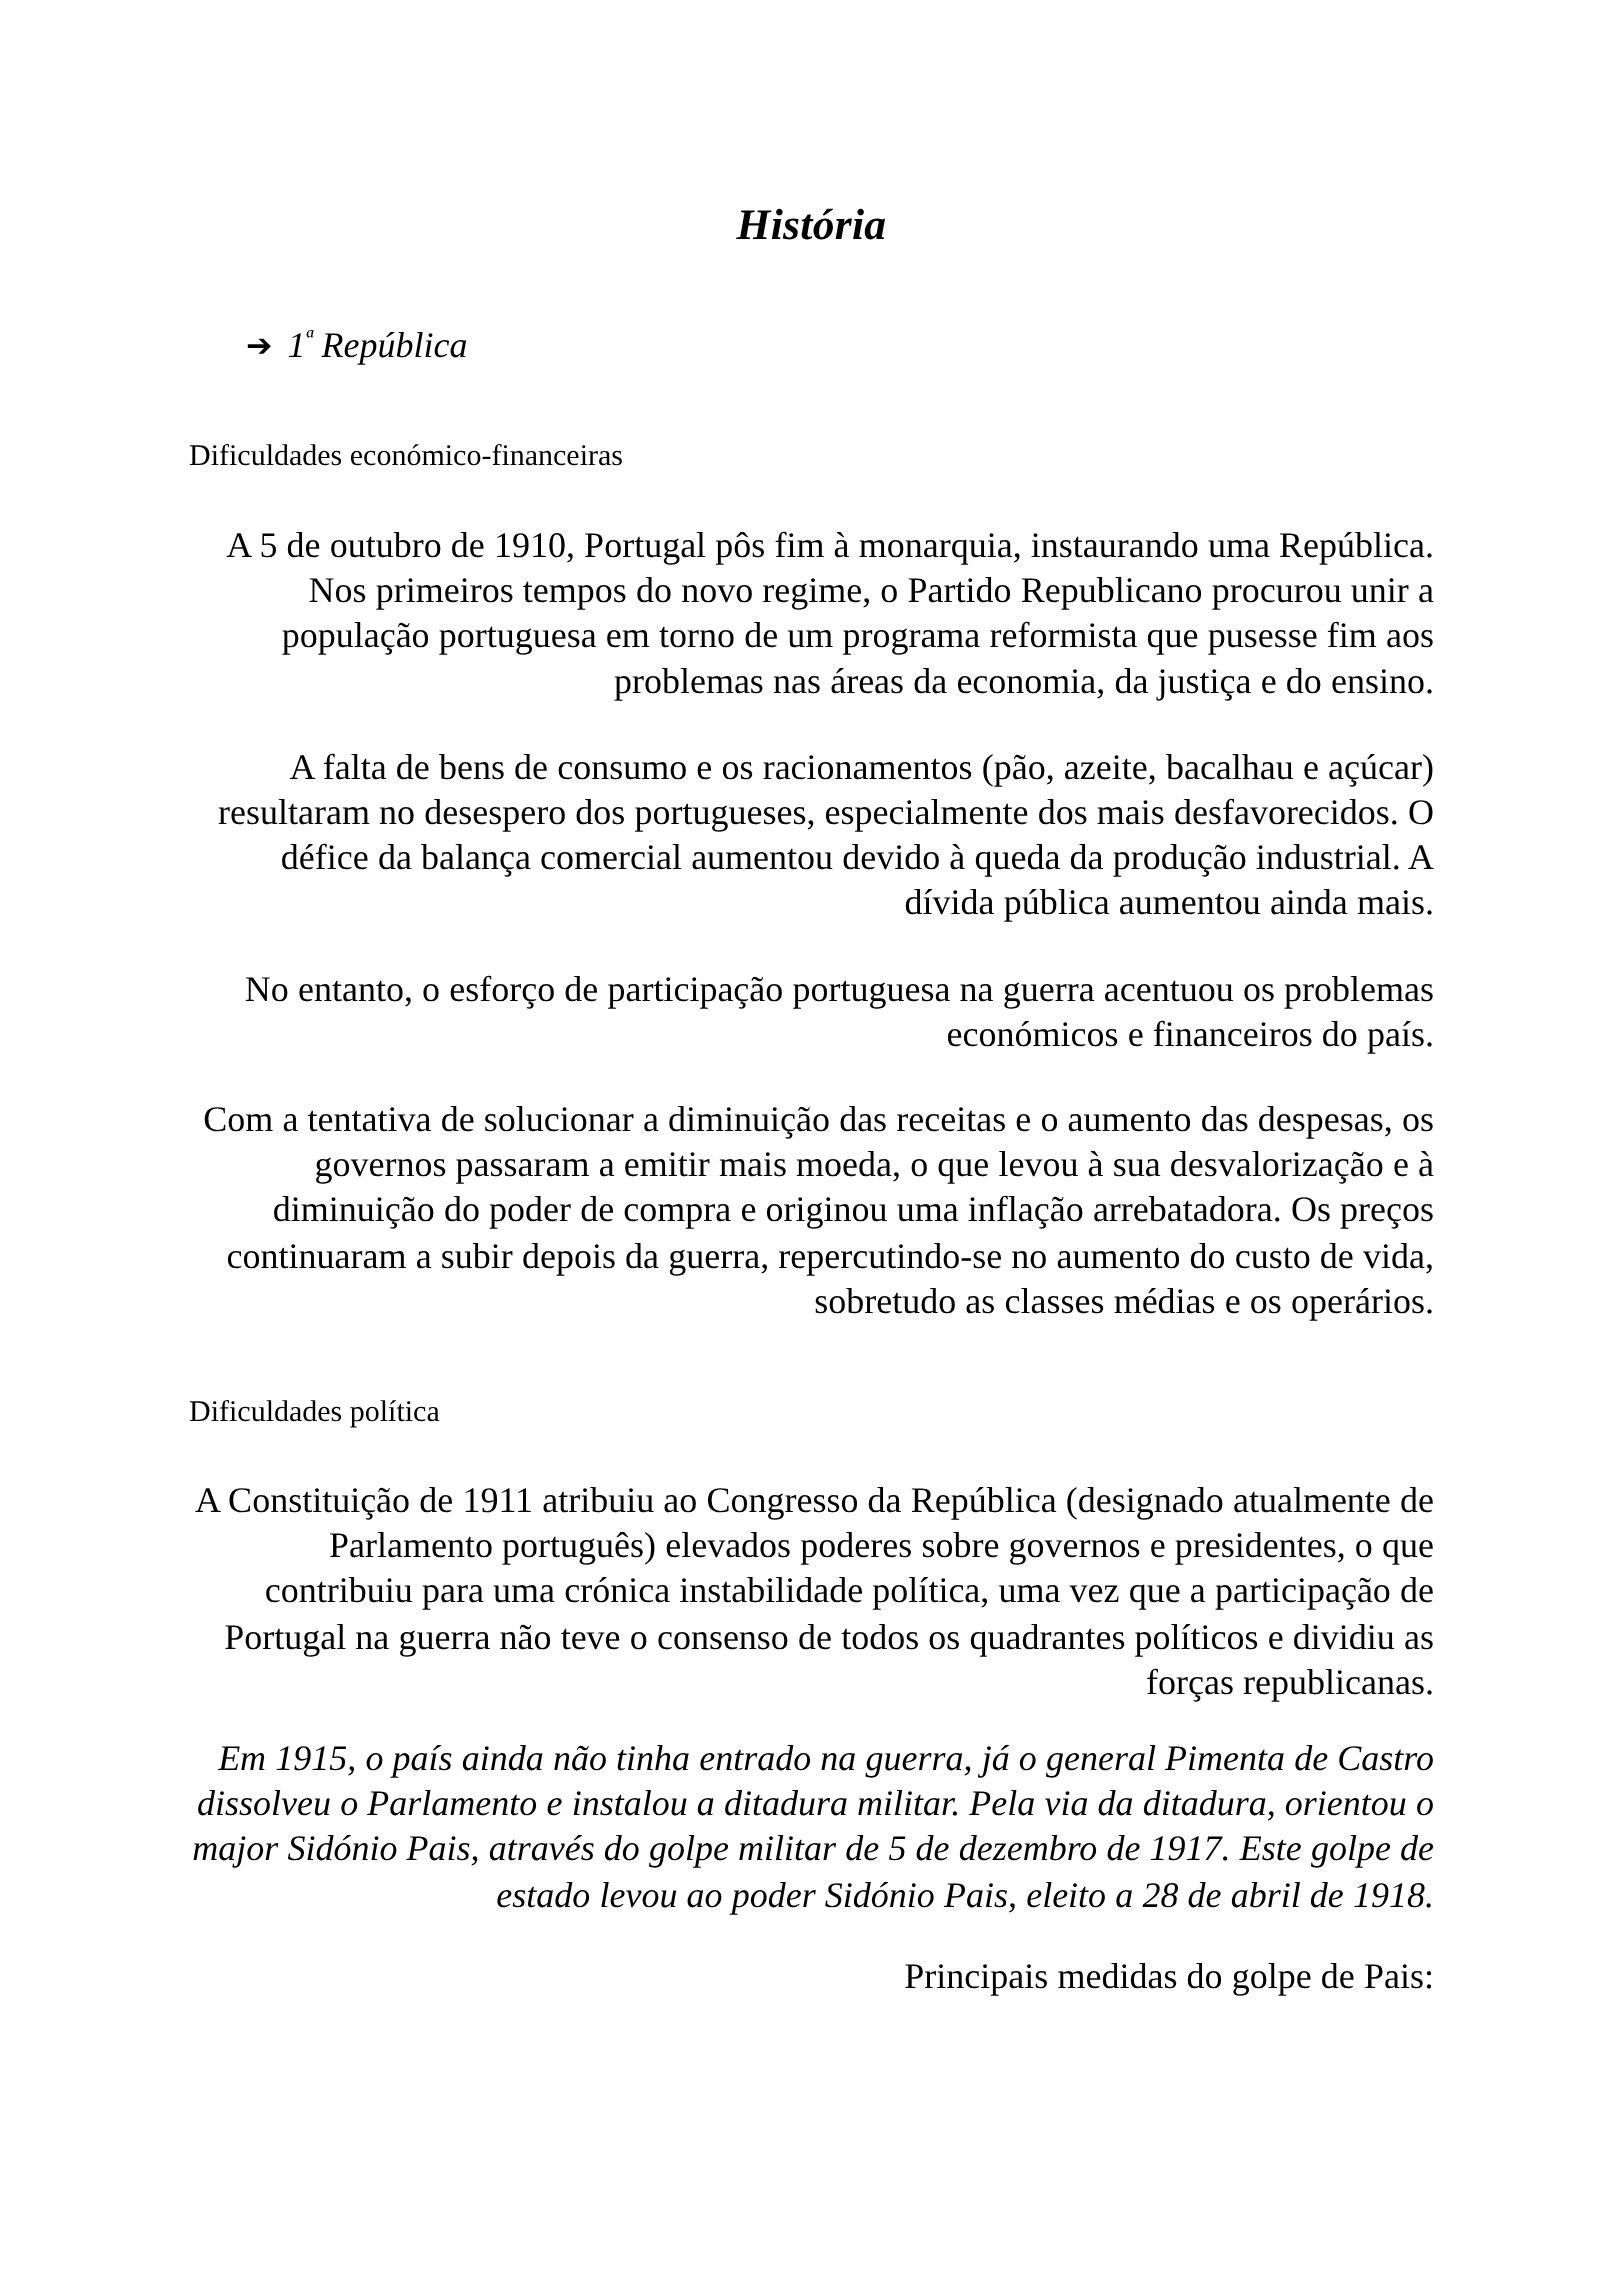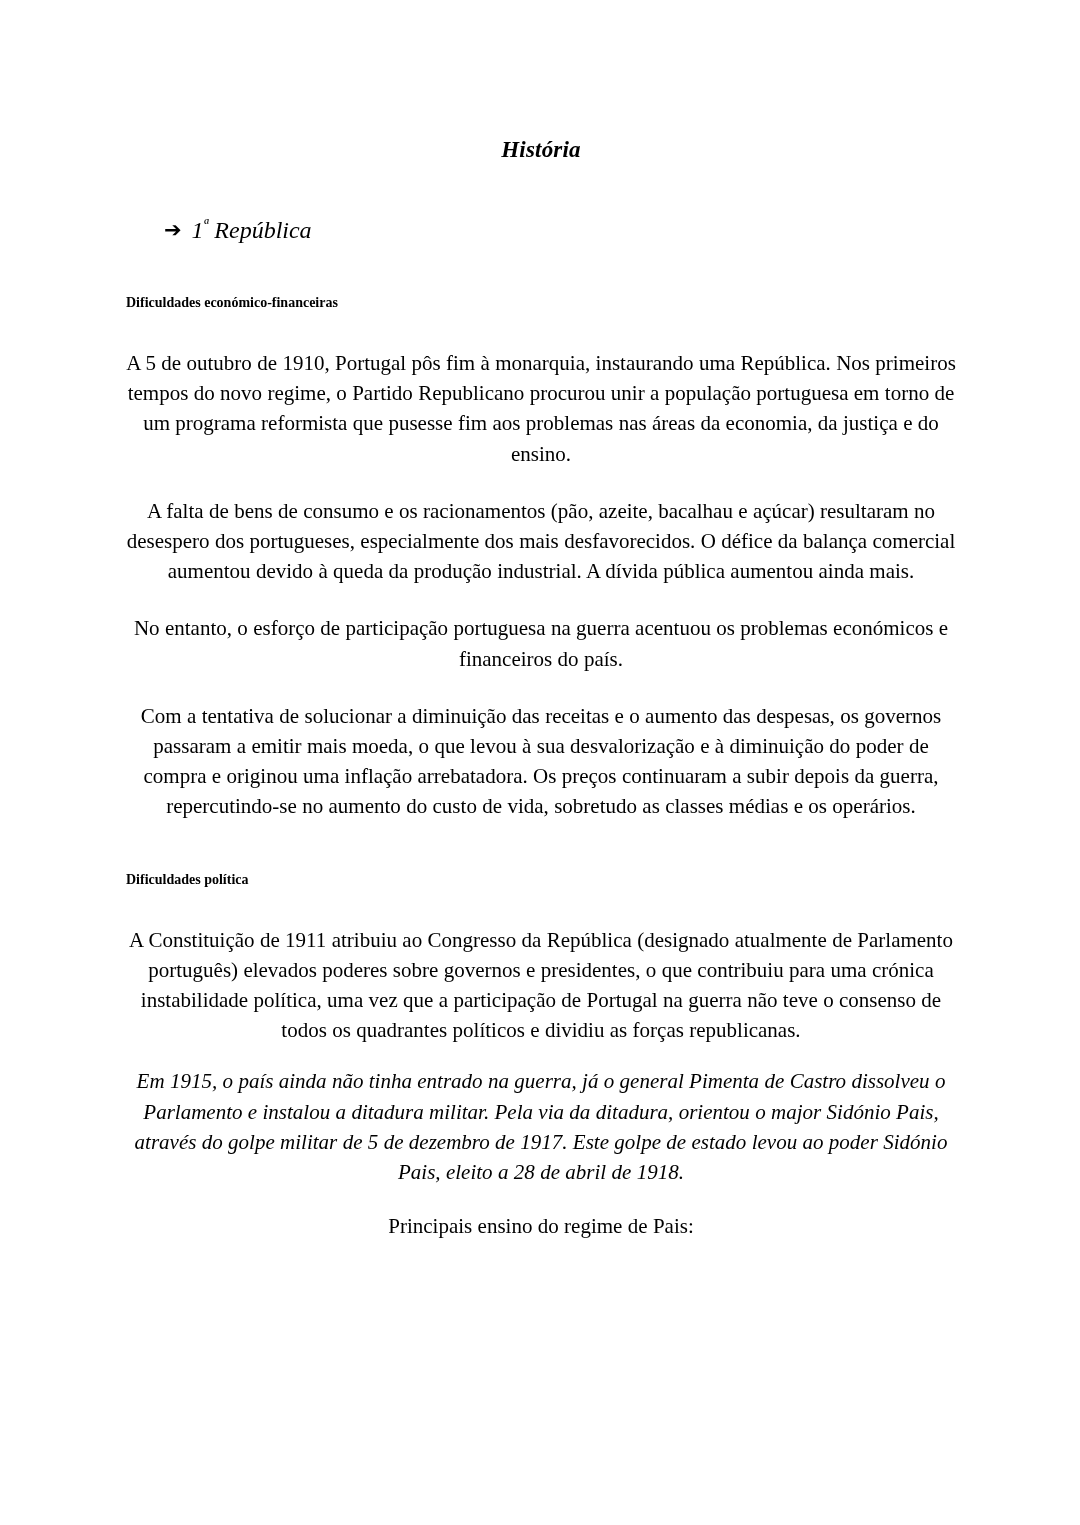--- a/index.html
+++ b/index.html
@@ -26,21 +26,21 @@
 
   .content {
     position: absolute;
     left: 126px;
     top: 0;
     width: 830px;
   }
 
   
   .doc-title {
-    font-size: 23px;
+    font-size: 29px;
     font-weight: bold;
     font-style: italic;
     text-align: center;
     line-height: 34px;
     margin: 0;
     padding-top: 133px;
     letter-spacing: 0.2px;
   }
 
   
@@ -63,34 +63,34 @@
     margin-right: 10px;
   }
   .ordinal {
     font-size: 17px;
     vertical-align: 7px;
     font-style: italic;
   }
 
   
   .section-heading {
-    font-size: 14px;
-    font-weight: bold;
+    font-size: 20px;
+    font-weight: normal;
     line-height: 26px;
     margin: 0;
   }
   .heading-1 { padding-top: 45px; }
   .heading-2 { padding-top: 45px; }
 
   
   .para {
-    font-size: 21px;
+    font-size: 24px;
     line-height: 30.2px;
     margin: 0;
-    text-align: center;
+    text-align: right;
     word-spacing: 0.1px;
   }
   .p-gap-lg { padding-top: 32px; }
   .p-gap-md { padding-top: 27px; }
   .p-gap-sm { padding-top: 24px; }
   .p-gap-xs { padding-top: 21px; font-style: italic; }
 </style>
 </head>
 <body>
 
@@ -111,16 +111,16 @@
 
     <p class="para p-gap-md">Com a tentativa de solucionar a diminuição das receitas e o aumento das despesas, os governos passaram a emitir mais moeda, o que levou à sua desvalorização e à diminuição do poder de compra e originou uma inflação arrebatadora. Os preços continuaram a subir depois da guerra, repercutindo-se no aumento do custo de vida, sobretudo as classes médias e os operários.</p>
 
     <h2 class="section-heading heading-2">Dificuldades política</h2>
 
     <p class="para p-gap-lg">A Constituição de 1911 atribuiu ao Congresso da República (designado atualmente de Parlamento português) elevados poderes sobre governos e presidentes, o que contribuiu para uma crónica instabilidade política,  uma vez que a participação de Portugal na guerra não teve o consenso de todos os quadrantes políticos e dividiu as forças republicanas.</p>
 
 
     <p class="para p-gap-xs">Em 1915, o país ainda não tinha entrado na guerra, já o general Pimenta de Castro dissolveu o Parlamento e instalou a ditadura militar. Pela via da ditadura, orientou o major Sidónio Pais, através do golpe militar de 5 de dezembro de 1917. Este golpe de estado levou ao poder Sidónio Pais, eleito a 28 de abril de 1918.</p>
 
-    <p class="para p-gap-sm">Principais ensino do regime de Pais:</p>
+    <p class="para p-gap-sm">Principais medidas do golpe de Pais:</p>
 
   </div>
 </div>
 
 </body></html>

